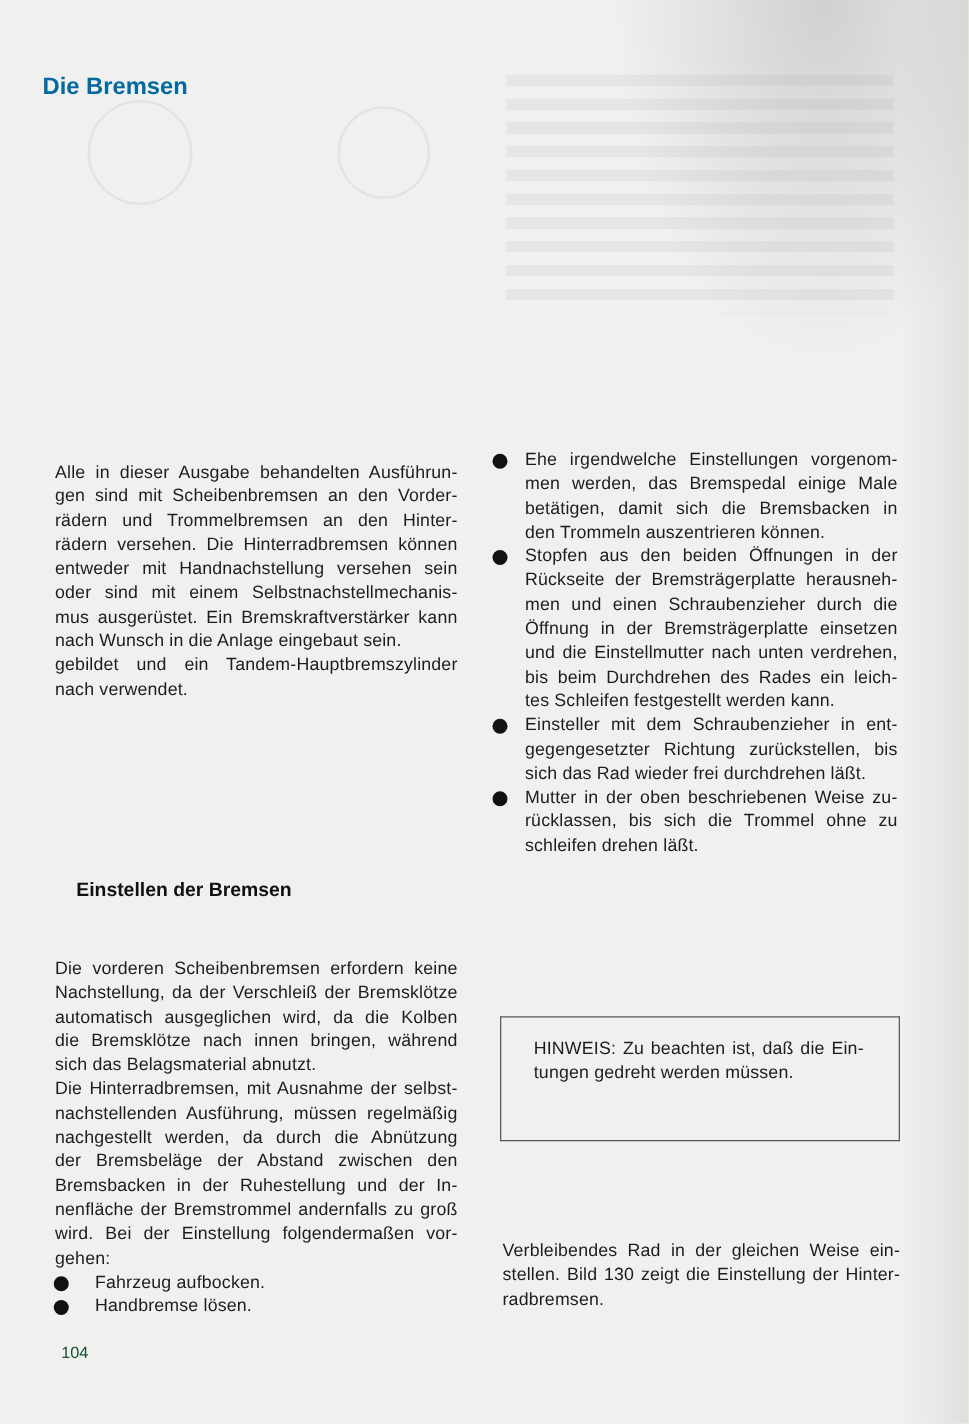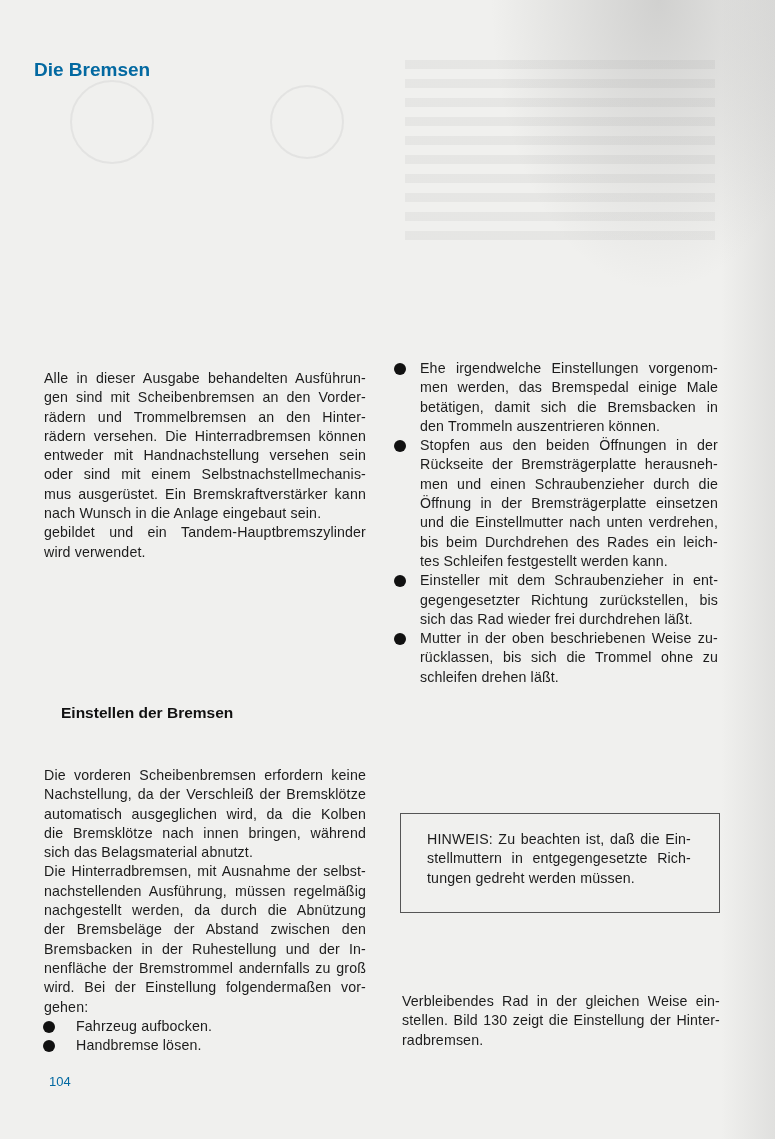--- a/index.html
+++ b/index.html
@@ -33,21 +33,21 @@
     .bullet-list { position: absolute; margin: 0; padding: 0; list-style: none; }
     .bullet-item { position: relative; }
     .bullet-dot {
       position: absolute; width: 12px; height: 12px; border-radius: 50%;
       background: #111; left: -33px; top: 4px;
     }
     .notice-box {
       position: absolute; left: 400px; top: 813px; width: 320px; height: 100px;
       border: 1px solid #555; box-sizing: border-box;
     }
-    .page-number { position: absolute; left: 49px; top: 1074px; font-size: 13px; color: #0369a1; }
+    .page-number { position: absolute; left: 49px; top: 1074px; font-size: 13px; color: #14532d; }
   </style>
 </head>
 <body>
 
 <div class="page-bg"></div>
 
 <div class="bleed" style="left:405px; top:60px; width:310px; height:190px; background: repeating-linear-gradient(to bottom, rgba(140,140,140,0.10) 0 9px, rgba(0,0,0,0) 9px 19px);"></div>
 <div class="bleed" style="left:70px; top:80px; width:80px; height:80px; border:2px solid rgba(140,140,140,0.12); border-radius:50%;"></div>
 <div class="bleed" style="left:270px; top:85px; width:70px; height:70px; border:2px solid rgba(140,140,140,0.12); border-radius:50%;"></div>
 
@@ -56,21 +56,21 @@
 <div class="col col-left" style="top:369px;">
   <span class="line"><span>Alle in dieser Ausgabe behandelten Ausführun-</span></span>
   <span class="line"><span>gen sind mit Scheibenbremsen an den Vorder-</span></span>
   <span class="line"><span>rädern und Trommelbremsen an den Hinter-</span></span>
   <span class="line"><span>rädern versehen. Die Hinterradbremsen können</span></span>
   <span class="line"><span>entweder mit Handnachstellung versehen sein</span></span>
   <span class="line"><span>oder sind mit einem Selbstnachstellmechanis-</span></span>
   <span class="line"><span>mus ausgerüstet. Ein Bremskraftverstärker kann</span></span>
   <span class="line last"><span>nach Wunsch in die Anlage eingebaut sein.</span></span>
   <span class="line"><span>gebildet und ein Tandem-Hauptbremszylinder</span></span>
-  <span class="line last"><span>wird verwendet.</span></span>
+  <span class="line last"><span>nach verwendet.</span></span>
 </div>
 
 <h2 class="section">Einstellen der Bremsen</h2>
 
 <div class="col col-left" style="top:766px;">
   <span class="line"><span>Die vorderen Scheibenbremsen erfordern keine</span></span>
   <span class="line"><span>Nachstellung, da der Verschleiß der Bremsklötze</span></span>
   <span class="line"><span>automatisch ausgeglichen wird, da die Kolben</span></span>
   <span class="line"><span>die Bremsklötze nach innen bringen, während</span></span>
   <span class="line last"><span>sich das Belagsmaterial abnutzt.</span></span>
@@ -123,21 +123,20 @@
     <span class="bullet-dot" style="left:-26px;"></span>
     <span class="line"><span>Mutter in der oben beschriebenen Weise zu-</span></span>
     <span class="line"><span>rücklassen, bis sich die Trommel ohne zu</span></span>
     <span class="line last"><span>schleifen drehen läßt.</span></span>
   </li>
 </ul>
 
 <div class="notice-box"></div>
 <div class="col" style="left:427px; top:830px; width:264px;">
   <span class="line"><span>HINWEIS: Zu beachten ist, daß die Ein-</span></span>
-  <span class="line"><span>stellmuttern in entgegengesetzte Rich-</span></span>
   <span class="line last"><span>tungen gedreht werden müssen.</span></span>
 </div>
 
 <div class="col" style="left:402px; top:992px; width:318px;">
   <span class="line"><span>Verbleibendes Rad in der gleichen Weise ein-</span></span>
   <span class="line"><span>stellen. Bild 130 zeigt die Einstellung der Hinter-</span></span>
   <span class="line last"><span>radbremsen.</span></span>
 </div>
 
 <div class="page-number">104</div>

